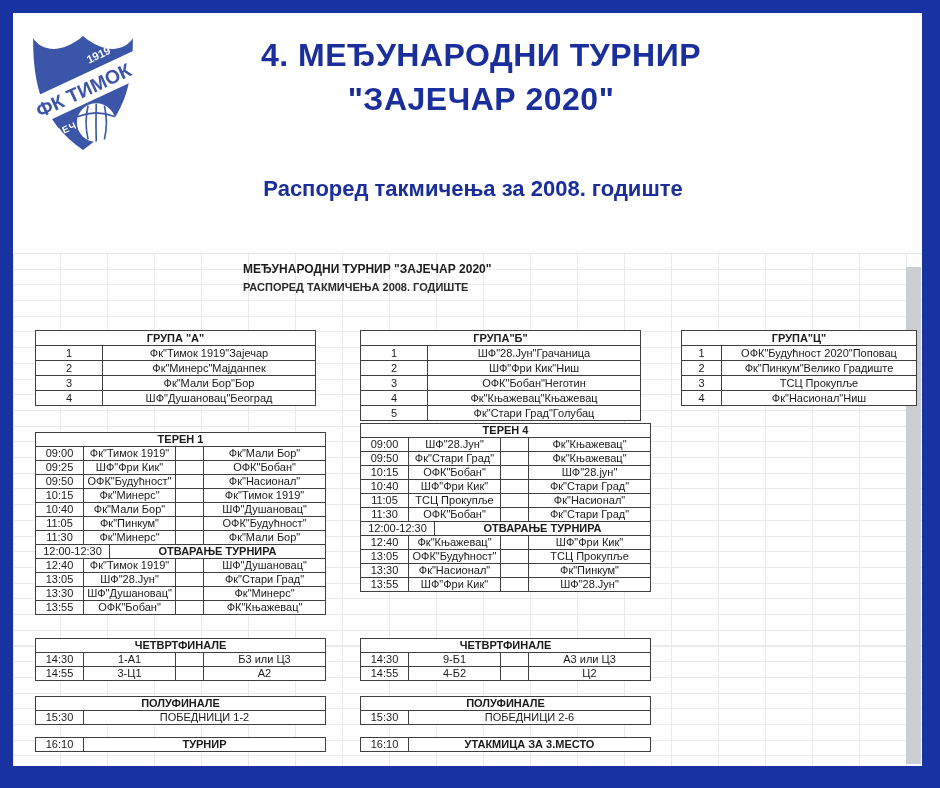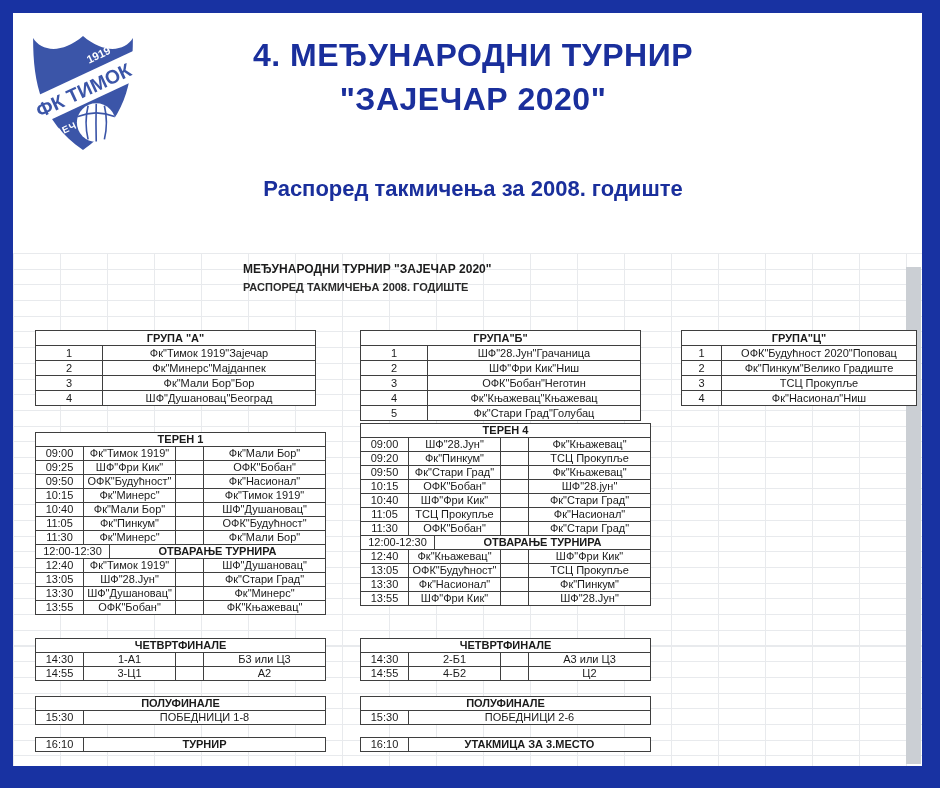--- a/index.html
+++ b/index.html
@@ -9,21 +9,21 @@
     background:#1832a2;
     font-family:"Liberation Sans",sans-serif;
     overflow:hidden;
   }
   .panel{
     position:absolute;left:13px;top:13px;
     width:909px;height:753px;
     background:#ffffff;
   }
   
-  .title-block{position:absolute;left:140px;top:20px;width:640px;text-align:center;}
+  .title-block{position:absolute;left:148px;top:20px;width:640px;text-align:center;}
   .title-line{font-size:32px;line-height:44px;font-weight:bold;color:#1a2f9c;letter-spacing:0.5px;}
   .subtitle{
     position:absolute;left:140px;top:163px;width:640px;text-align:center;
     font-size:22px;font-weight:bold;color:#1a2f9c;
   }
   .logo-svg{position:absolute;left:14px;top:14px;}
 
   
   .sheet{
     position:absolute;left:0;top:240px;width:909px;height:513px;
@@ -303,26 +303,20 @@
       </tr>
         </thead>
       <tbody>
           <tr>
         <td class="time">09:00</td>
         <td colspan="2">ШФ"28.Јун"</td>
         <td></td>
         <td>Фк"Књажевац"</td>
       </tr>
           <tr>
-        <td class="time">09:20</td>
-        <td colspan="2">Фк"Пинкум"</td>
-        <td></td>
-        <td>ТСЦ Прокупље</td>
-      </tr>
-          <tr>
         <td class="time">09:50</td>
         <td colspan="2">Фк"Стари Град"</td>
         <td></td>
         <td>Фк"Књажевац"</td>
       </tr>
           <tr>
         <td class="time">10:15</td>
         <td colspan="2">ОФК"Бобан"</td>
         <td></td>
         <td>ШФ"28.јун"</td>
@@ -418,21 +412,21 @@
           <col style="width:122px">
         </colgroup>
       <thead>
           <tr>
         <td colspan="5" class="hdr">ЧЕТВРТФИНАЛЕ</td>
       </tr>
         </thead>
       <tbody>
           <tr>
         <td class="time">14:30</td>
-        <td colspan="2">2-Б1</td>
+        <td colspan="2">9-Б1</td>
         <td></td>
         <td>А3 или Ц3</td>
       </tr>
           <tr>
         <td class="time">14:55</td>
         <td colspan="2">4-Б2</td>
         <td></td>
         <td>Ц2</td>
       </tr>
         </tbody>
@@ -444,21 +438,21 @@
           <col style="width:242px">
         </colgroup>
       <thead>
           <tr>
         <td colspan="2" class="hdr">ПОЛУФИНАЛЕ</td>
       </tr>
         </thead>
       <tbody>
           <tr>
         <td class="time">15:30</td>
-        <td>ПОБЕДНИЦИ 1-8</td>
+        <td>ПОБЕДНИЦИ 1-2</td>
       </tr>
         </tbody>
     </table>
 
     <table class="t pos-s4">
       <colgroup>
           <col style="width:48px">
           <col style="width:242px">
         </colgroup>
       <thead>

